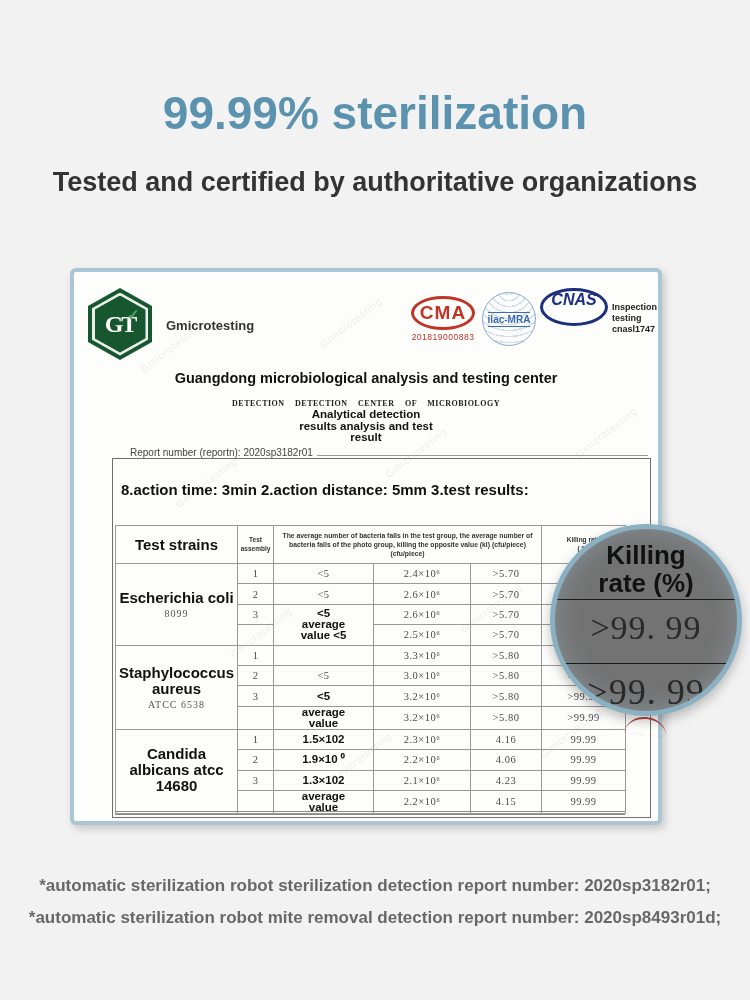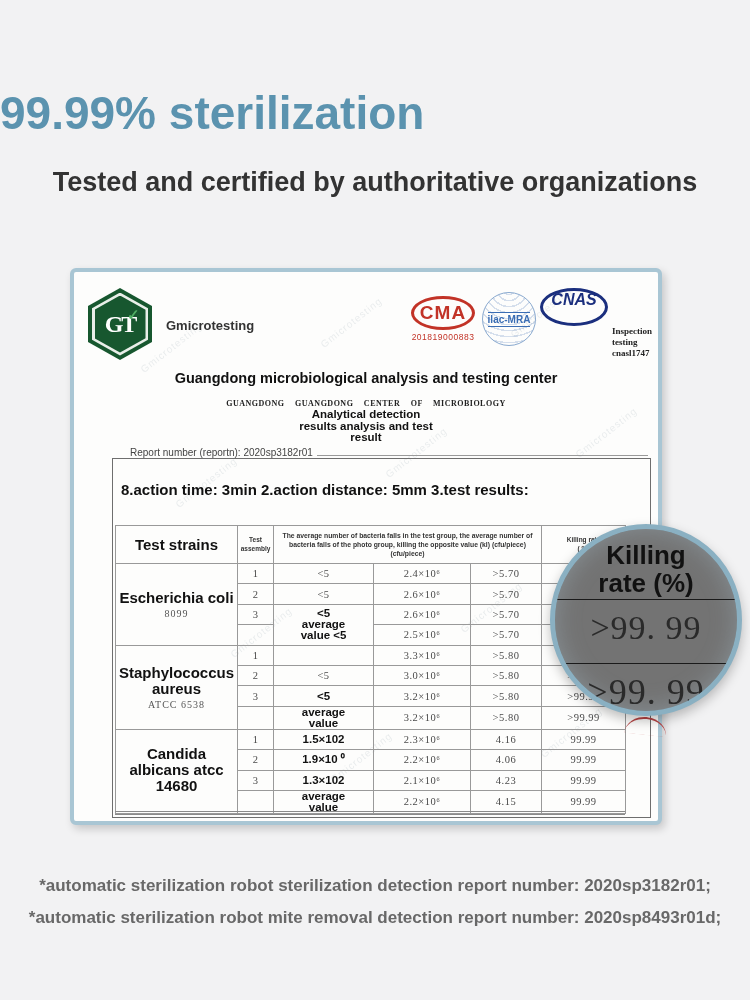--- a/index.html
+++ b/index.html
@@ -1,19 +1,19 @@
 <!DOCTYPE html>
 <html><head>
 <meta charset="utf-8">
 <style>
   html,body{margin:0;padding:0;}
   body{font-family:"Liberation Sans",sans-serif;}
   #screen{position:relative;width:750px;height:1000px;background:#f2f2f3;overflow:hidden;}
 
-  .page-title{position:absolute;top:86px;left:0;width:750px;
+  .page-title{position:absolute;top:86px;left:0;width:750px;text-align:center;
     font-size:46px;font-weight:bold;color:#5b93af;letter-spacing:0px;}
   .page-subtitle{position:absolute;top:167px;left:0;width:750px;text-align:center;
     font-size:27px;font-weight:bold;color:#333;}
 
   
   .card{position:absolute;left:70px;top:268px;width:584px;height:549px;
     background:#fdfdfc;border:4px solid #a9c6d4;border-radius:6px;
     box-shadow:3px 4px 8px rgba(0,0,0,.18);}
   .wm{position:absolute;font-size:10px;letter-spacing:1px;color:rgba(100,125,140,.13);
     transform:rotate(-38deg);white-space:nowrap;pointer-events:none;}
@@ -39,22 +39,22 @@
     width:58px;height:28px;line-height:28px;font-size:19px;font-weight:bold;letter-spacing:1px;}
   .cma-num{font-size:8.5px;margin-top:2px;letter-spacing:.5px;}
   .ilac{position:absolute;left:408px;top:20px;width:52px;height:52px;border-radius:50%;
     border:1px solid #89a9cf;display:flex;align-items:center;justify-content:center;
     background:repeating-radial-gradient(circle at 50% -10%,rgba(70,115,180,.22) 0 1.5px,rgba(255,255,255,0) 1.5px 6px);}
   .ilac span{font-size:10px;font-weight:bold;color:#3a6db4;border-top:1px solid #3a6db4;
     border-bottom:1px solid #3a6db4;padding:1px 0;}
   .cnas{position:absolute;left:466px;top:16px;width:62px;height:32px;border:3px solid #1b2f7e;
     border-radius:50%;display:flex;align-items:flex-start;justify-content:center;}
   .cnas span{font-size:16px;font-weight:bold;font-style:italic;color:#1b2f7e;letter-spacing:0px;}
-  .accr{position:absolute;left:538px;top:54px;font-size:9px;font-weight:bold;color:#222;
-    line-height:1.2;white-space:pre-line;font-family:Liberation Serif, serif;}
+  .accr{position:absolute;left:538px;top:30px;font-size:9px;font-weight:bold;color:#222;
+    line-height:1.2;white-space:pre-line;}
 
   .center-name{position:absolute;left:0;top:98px;width:100%;text-align:center;
     font-size:14.5px;font-weight:bold;color:#111;}
   .center-caps{position:absolute;left:0;top:127px;width:100%;text-align:center;
     font-family:"Liberation Serif",serif;font-size:8px;font-weight:bold;color:#222;
     letter-spacing:.5px;word-spacing:8px;}
   .doc-title{position:absolute;left:0;top:137px;width:100%;text-align:center;
     font-size:11.5px;font-weight:bold;color:#111;line-height:11.5px;white-space:pre-line;}
 
   .report-line{position:absolute;left:56px;right:10px;top:172px;display:flex;align-items:baseline;}
@@ -139,21 +139,21 @@
       <span>ilac-MRA</span>
     </div>
     <div class="cnas">
       <span>CNAS</span>
     </div>
     <div class="accr">Inspection
 testing
 cnasl1747</div>
 
     <div class="center-name">Guangdong microbiological analysis and testing center</div>
-    <div class="center-caps">GUANGDONG GUANGDONG CENTER OF MICROBIOLOGY</div>
+    <div class="center-caps">DETECTION DETECTION CENTER OF MICROBIOLOGY</div>
     <div class="doc-title">Analytical detection
 results analysis and test
 result</div>
 
     <div class="report-line">
       <span class="txt">Report number (reportn): 2020sp3182r01</span>
       <span class="rule"></span>
     </div>
 
     <div class="rbox">

